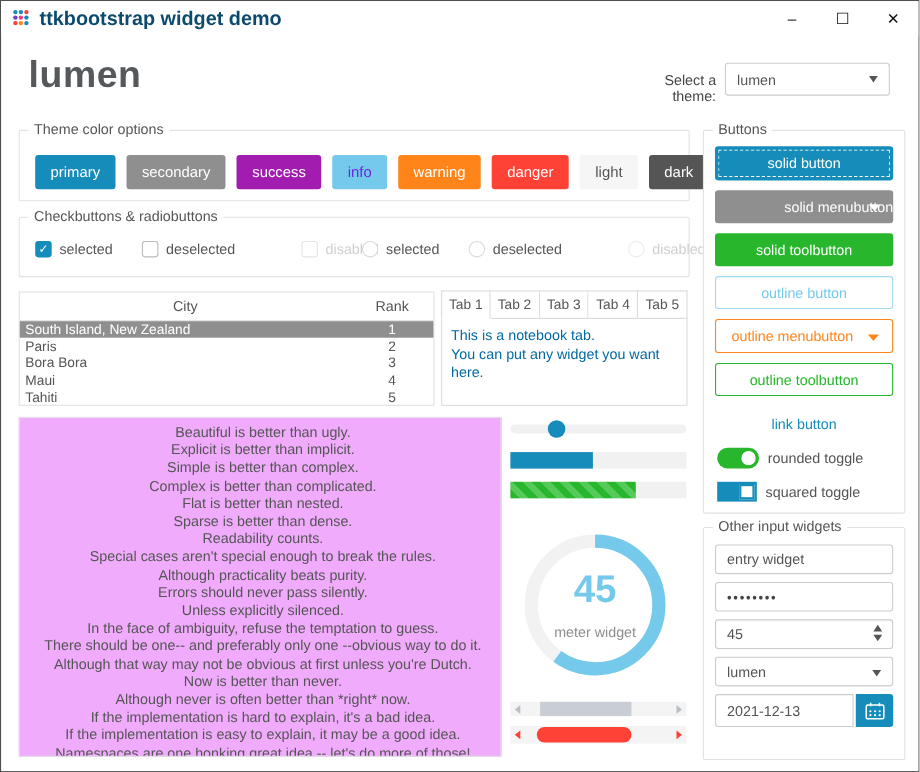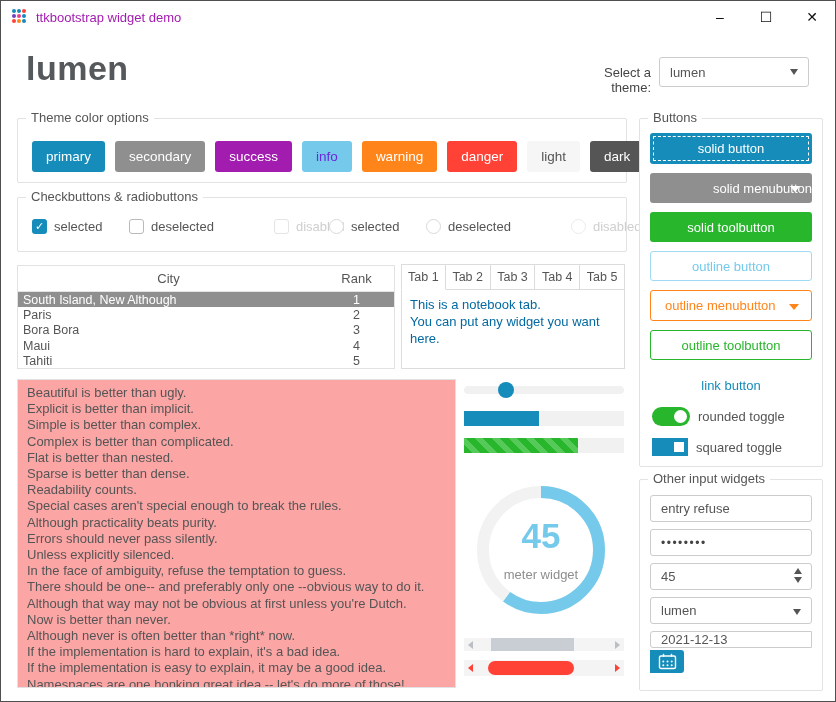--- a/index.html
+++ b/index.html
@@ -6,21 +6,21 @@
   html,body { background:#ffffff; }
   body { font-family: "Liberation Sans", sans-serif; }
   #window {
     position: relative; width: 836px; height: 702px;
     background:#fff; border:1px solid #4f4f4f; overflow:hidden;
   }
   
   .titlebar { position:absolute; left:0; top:0; right:0; height:32px; background:#fff; display:flex; align-items:center; }
   .app-icon { width:16px; height:16px; margin-left:11px; display:grid; grid-template-columns:repeat(3,5px); grid-template-rows:repeat(3,5px); }
   .app-icon i { width:4px; height:4px; border-radius:50%; display:block; }
-  .title-text { font-size:13px; color:#a21caf; margin-left:8px; }
+  .title-text { font-size:18px; color:#0c4a6e; margin-left:8px;font-weight:bold; }
   .win-controls { margin-left:auto; display:flex; height:100%; }
   .win-btn { width:46px; height:100%; display:flex; align-items:center; justify-content:center; font-size:14px; color:#111; cursor:pointer; }
   
   .page-title { position:absolute; left:25px; top:48px; font-size:34px; font-weight:700; color:#55595c; letter-spacing:0.5px; }
   .theme-select-label { position:absolute; left:560px; top:64px; width:90px; text-align:right; font-size:13px; color:#454545; }
   .theme-combo { position:absolute; left:658px; top:56px; width:150px; height:30px; border:1px solid #ccc; border-radius:3px; background:#fff;
     display:flex; align-items:center; padding-left:10px; font-size:13px; color:#555; }
   
   .labelframe { position:absolute; border:1px solid #e2e2e2; border-radius:2px; background:#fff; }
   .legend { position:absolute; top:-9px; left:8px; background:#fff; padding:0 5px; font-size:13px; color:#555; white-space:nowrap; }
@@ -53,22 +53,22 @@
   
   #notebook { position:absolute; left:400px; top:263px; width:224px; height:105px; }
   .nb-tabs { display:flex; height:26px; }
   .nb-tab { width:44.8px; height:26px; display:flex; align-items:center; justify-content:center;
     font-size:12.5px; color:#555; border:1px solid #dcdcdc; border-left-width:0; background:#fff; cursor:pointer; }
   .nb-tab:first-child { border-left-width:1px; }
   .nb-tab.active { border-bottom-color:#fff; font-weight:400; position:relative; z-index:2; }
   .nb-panel { position:relative; top:-1px; height:80px; border:1px solid #dcdcdc; background:#fff; padding:6px 8px;
     font-size:13px; color:#0369a1; white-space:pre-line; line-height:17px; }
   
-  #textbox { position:absolute; left:16px; top:378px; width:439px; height:309px; border:1px solid #e2e2e2; background:#fca5a5;
-    padding:5px 4px 0 9px; font-size:13px; color:#555; line-height:16.2px; white-space:pre-line; overflow:hidden; }
+  #textbox { position:absolute; left:16px; top:378px; width:439px; height:309px; border:1px solid #e2e2e2; background:#f0abfc;
+    padding:5px 4px 0 9px; font-size:13px; color:#555; line-height:16.2px; white-space:pre-line; overflow:hidden;text-align:center; }
   
   .scale-wrap { position:absolute; left:463px; top:381px; width:160px; height:16px; }
   .scale-track { position:absolute; left:0; right:0; top:4px; height:8px; background:#f1f1f1; border-radius:4px; }
   .scale-knob { position:absolute; top:0; width:16px; height:16px; margin-left:-8px; border-radius:50%; background:#158cba; cursor:pointer; }
   .pbar { position:absolute; left:463px; width:160px; height:15px; background:#f1f1f1; }
   .pbar-fill { height:100%; }
   .pbar-fill.solid { background:#158cba; }
   .pbar-fill.striped { background:repeating-linear-gradient(45deg,#28b62c 0 6px,#55ca58 6px 12px); }
   
   #meter { position:absolute; left:473px; top:482px; width:134px; height:134px; }
@@ -111,21 +111,21 @@
   #lf-inputs { left:638px; top:478px; width:184px; height:212px; }
   .input-stack { padding:15px 10px 0 10px; display:flex; flex-direction:column; gap:7px; }
   .entry { width:100%; height:27px; border:1px solid #ccc; border-radius:3px; background:#fff;
     display:flex; align-items:center; padding-left:10px; font-size:13px; color:#555; position:relative; }
   .entry.pw { font-size:12px; letter-spacing:1.5px; color:#444; }
   .spin-arrows { position:absolute; right:9px; top:4px; display:flex; flex-direction:column; gap:3px; }
   .tri-up { width:0; height:0; border-left:4px solid transparent; border-right:4px solid transparent; border-bottom:6px solid #555; }
   .tri-down { width:0; height:0; border-left:4px solid transparent; border-right:4px solid transparent; border-top:6px solid #555; }
   .combo-arrow { position:absolute; right:10px; top:11px; width:0; height:0;
     border-left:4px solid transparent; border-right:4px solid transparent; border-top:6px solid #555; }
-  .date-row { display:flex; gap:2px; height:42px;flex-direction:column; }
+  .date-row { display:flex; gap:2px; height:42px; }
   .date-row .entry { flex:1; border-radius:3px 0 0 3px; height:30px; }
   .cal-btn { width:34px; height:30px; background:#158cba; border-radius:0 3px 3px 0; display:flex; align-items:center; justify-content:center; cursor:pointer; }
 </style>
 </head>
 <body>
 
 <div id="window">
 
   <div class="titlebar">
     <div class="app-icon">
@@ -197,21 +197,21 @@
       </div>
     </div>
   </div>
 
   <div id="treeview">
     <div class="tv-header">
       <div class="tv-h-city">City</div>
       <div class="tv-h-rank">Rank</div>
     </div>
     <div class="tv-row selected">
-      <div class="c-city">South Island, New Although</div>
+      <div class="c-city">South Island, New Zealand</div>
       <div class="c-rank">1</div>
     </div>
     <div class="tv-row">
       <div class="c-city">Paris</div>
       <div class="c-rank">2</div>
     </div>
     <div class="tv-row">
       <div class="c-city">Bora Bora</div>
       <div class="c-rank">3</div>
     </div>
@@ -331,21 +331,21 @@
           </span>
         <span>squared toggle</span>
       </div>
     </div>
   </div>
 
   <div class="labelframe" id="lf-inputs">
     <span class="legend">Other input widgets</span>
     <div class="input-stack">
       <div class="entry">
-        <span>entry refuse</span>
+        <span>entry widget</span>
       </div>
       <div class="entry pw">
         <span>••••••••</span>
       </div>
       <div class="entry">
         <span>45</span>
         <span class="spin-arrows">
           <i class="tri-up"></i>
           <i class="tri-down"></i>
         </span>

